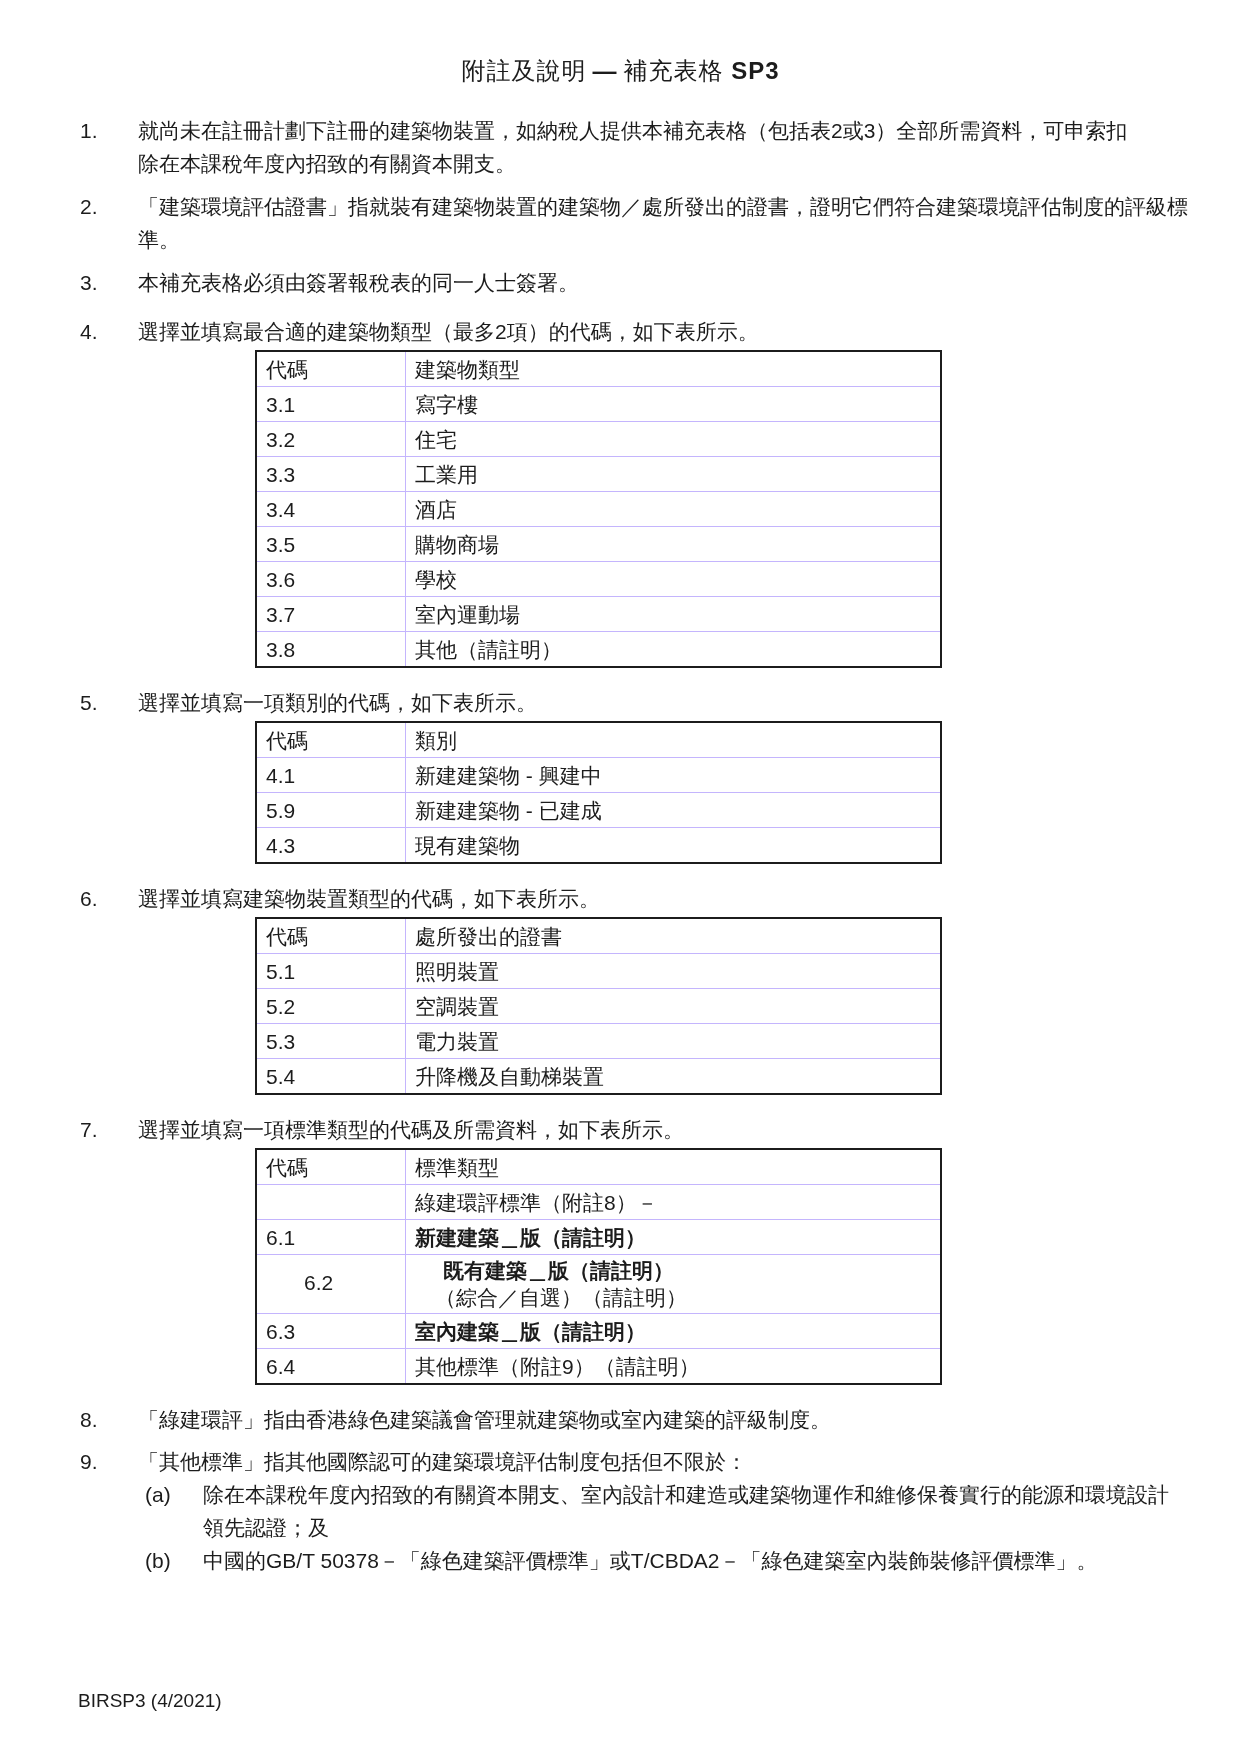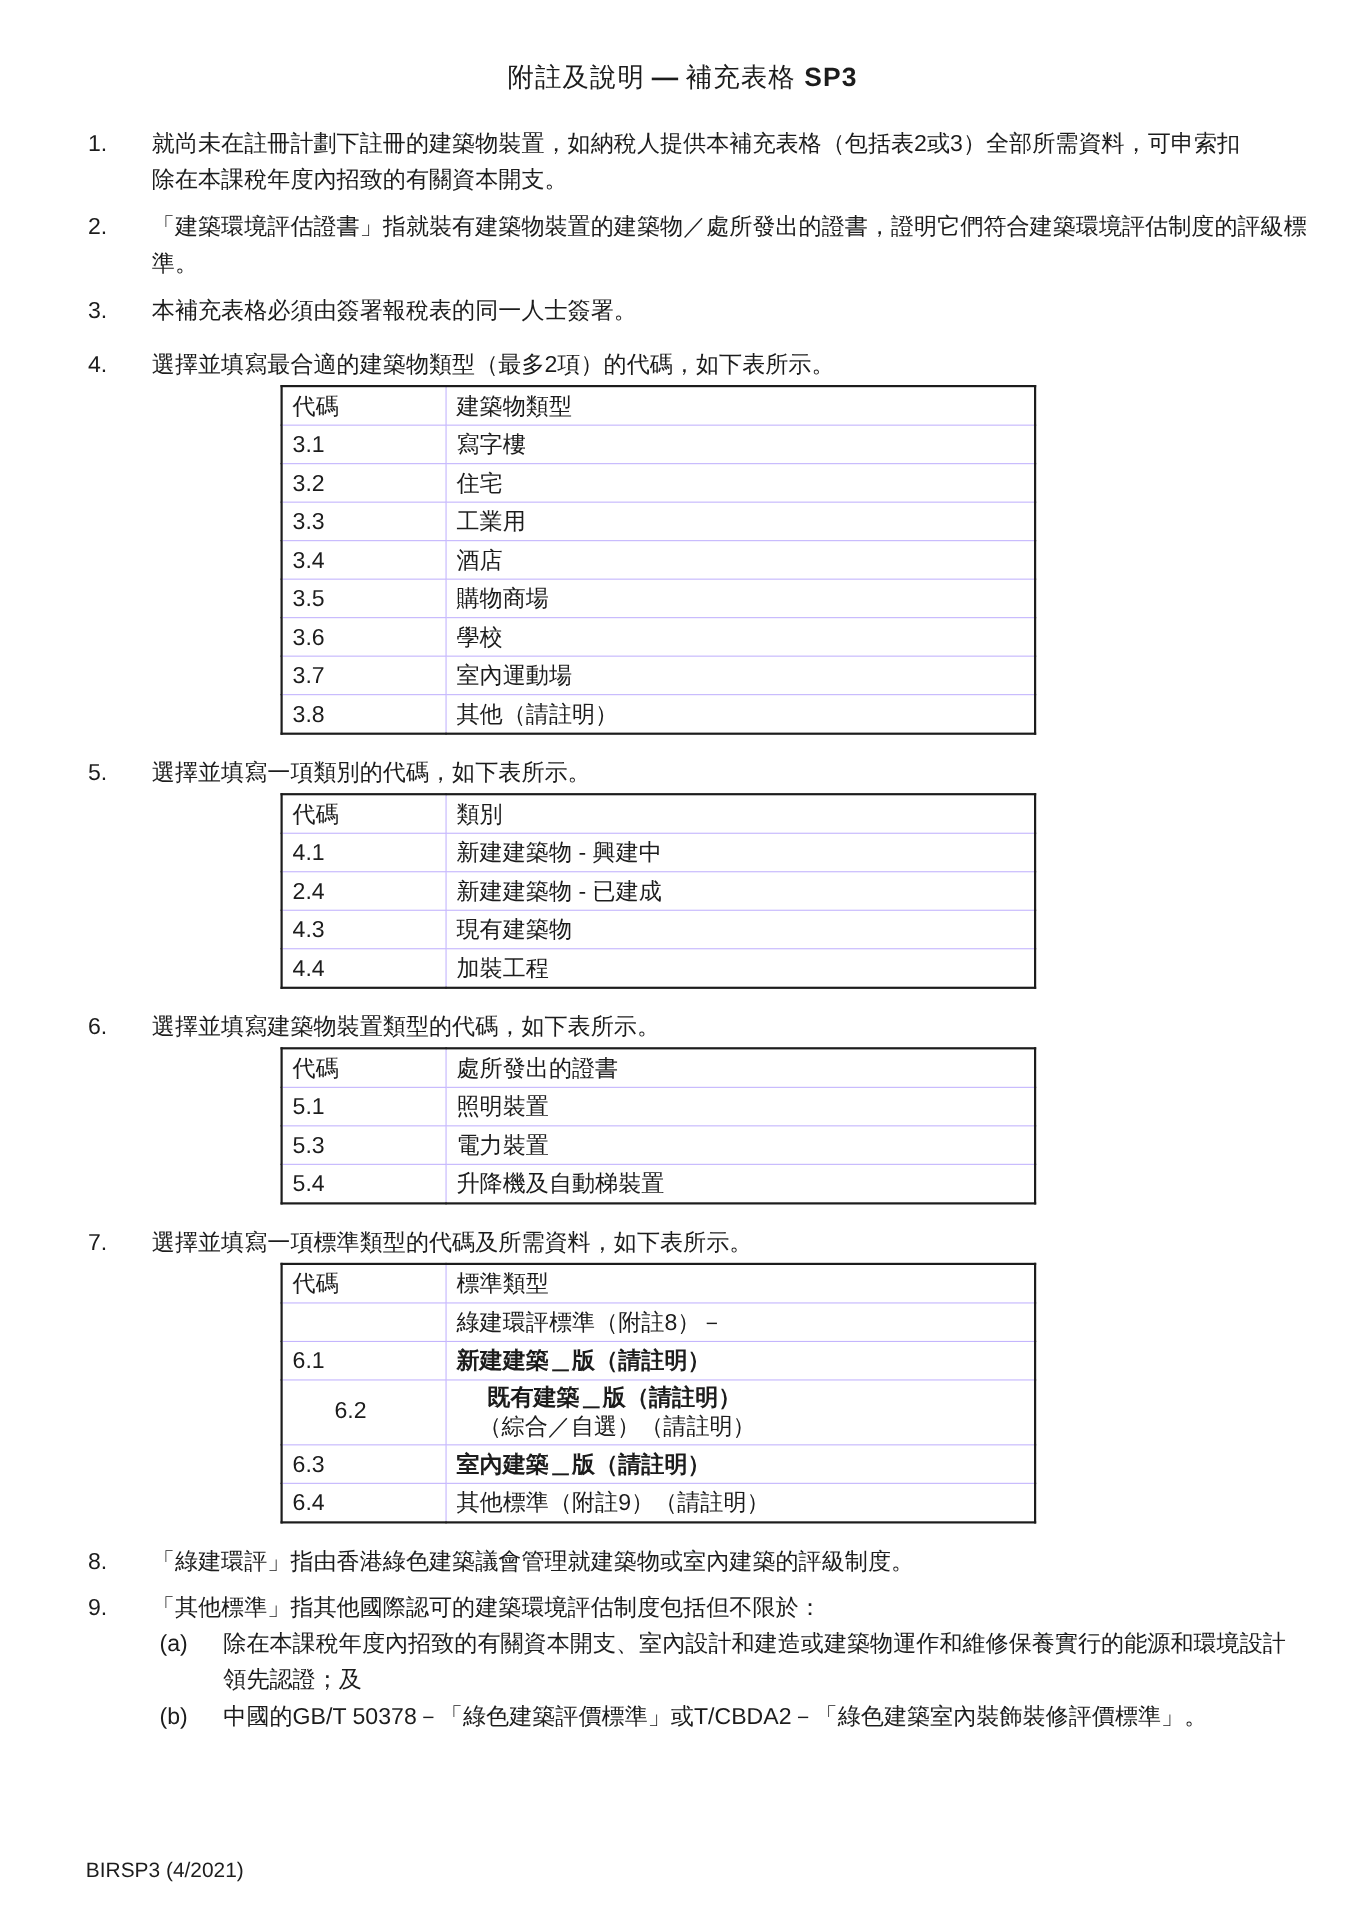--- a/index.html
+++ b/index.html
@@ -147,50 +147,50 @@
     <tbody>
         <tr>
       <td class="c1">代碼</td>
       <td>類別</td>
     </tr>
     <tr>
           <td class="c1">4.1</td>
           <td>新建建築物 - 興建中</td>
         </tr>
     <tr>
-          <td class="c1">2.4</td>
+          <td class="c1">5.9</td>
           <td>新建建築物 - 已建成</td>
         </tr>
     <tr>
           <td class="c1">4.3</td>
           <td>現有建築物</td>
         </tr>
-    <tr>
-          <td class="c1">4.4</td>
-          <td>加裝工程</td>
-        </tr>
   </tbody>
     </table>
 
   <div class="note">
     <div class="note-num">6.</div>
     <div class="note-body">
       <div class="tline">選擇並填寫建築物裝置類型的代碼，如下表所示。</div>
     </div>
   </div>
 
   <table class="ftable">
     <tbody>
         <tr>
       <td class="c1">代碼</td>
       <td>處所發出的證書</td>
     </tr>
     <tr>
           <td class="c1">5.1</td>
           <td>照明裝置</td>
+        </tr>
+    <tr>
+          <td class="c1">5.2</td>
+          <td>空調裝置</td>
         </tr>
     <tr>
           <td class="c1">5.3</td>
           <td>電力裝置</td>
         </tr>
     <tr>
           <td class="c1">5.4</td>
           <td>升降機及自動梯裝置</td>
         </tr>
   </tbody>

